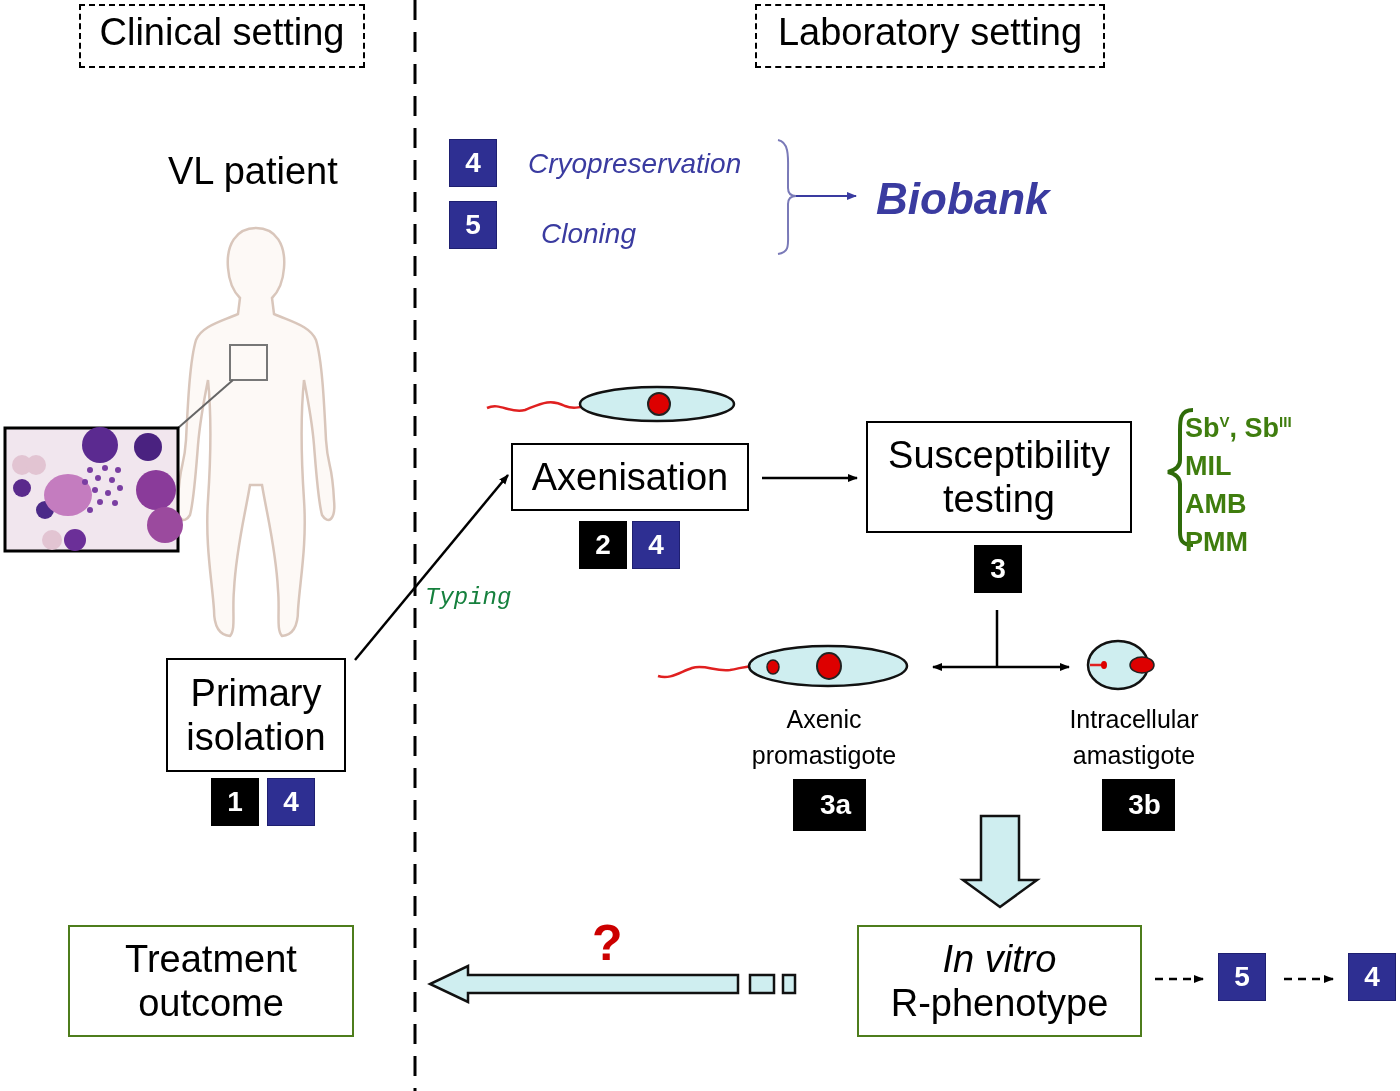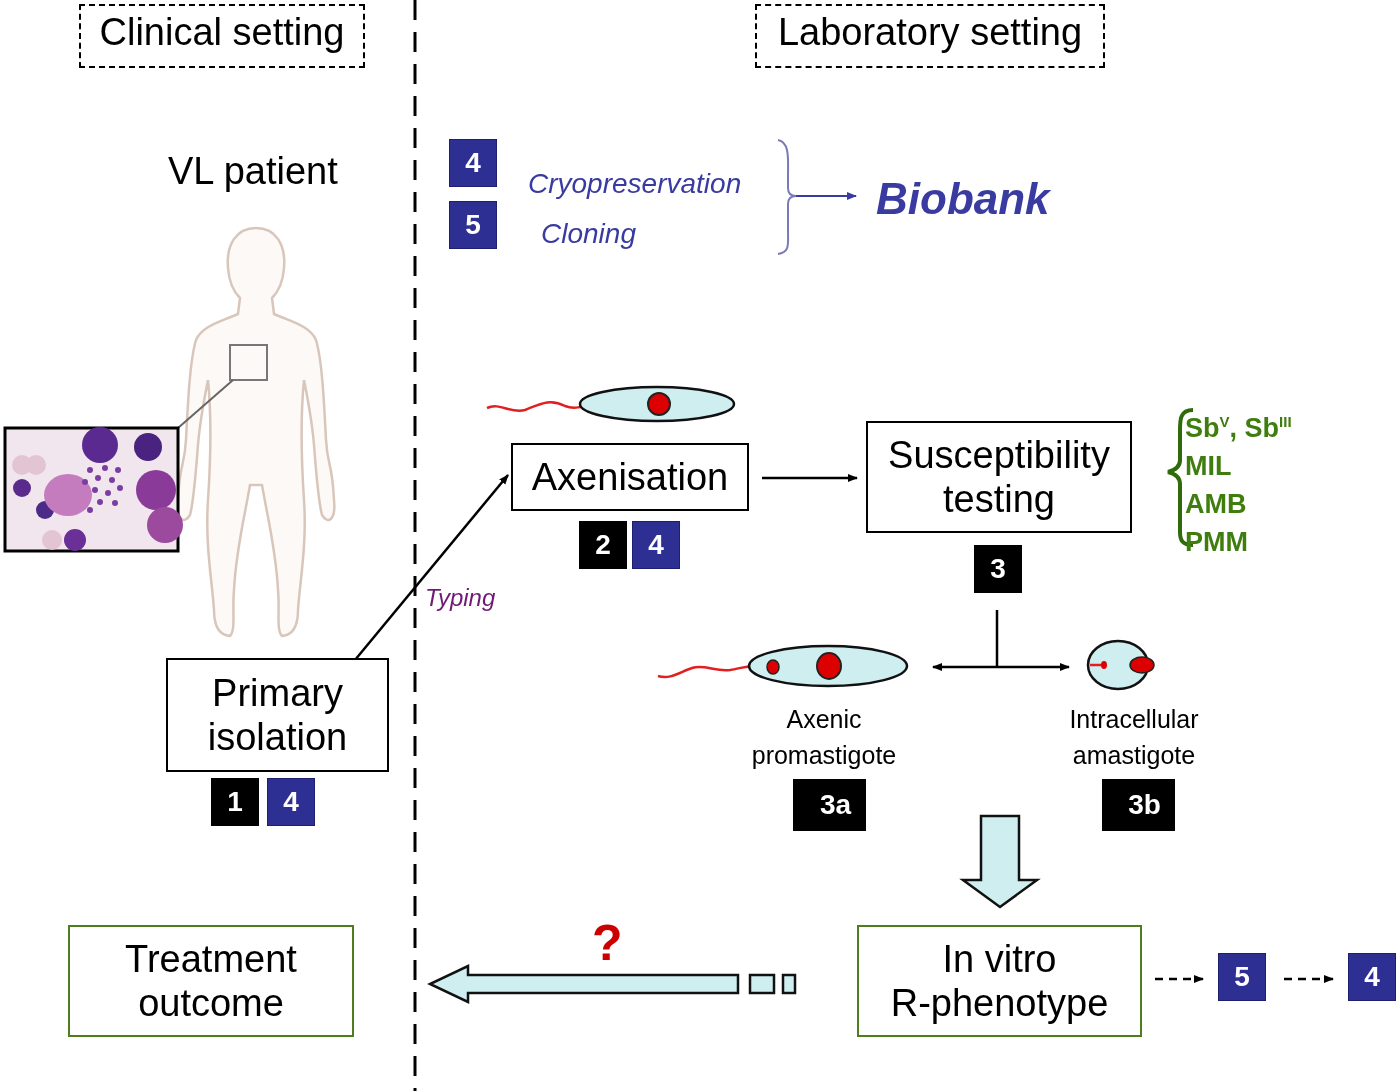--- a/index.html
+++ b/index.html
@@ -117,32 +117,32 @@
   <line x1="1155" y1="979" x2="1203" y2="979" stroke="#000" stroke-width="2.5" stroke-dasharray="8,6" marker-end="url(#arrowhead)"></line>
   <line x1="1284" y1="979" x2="1333" y2="979" stroke="#000" stroke-width="2.5" stroke-dasharray="8,6" marker-end="url(#arrowhead)"></line>
 </svg>
 
 <div class="dashed-title" style="left:79px; top:4px; width:286px; height:64px;">Clinical setting</div>
 <div class="dashed-title" style="left:755px; top:4px; width:350px; height:64px;">Laboratory setting</div>
 
 <div class="abs" style="left:168px; top:150px; font-size:38px;">VL patient</div>
 
 <div class="badge blue" style="left:449px; top:139px;">4</div>
-<div class="label-italic-blue" style="left:528px; top:148px;margin-top:20px;">Cryopreservation</div>
+<div class="label-italic-blue" style="left:528px; top:148px;">Cryopreservation</div>
 <div class="badge blue" style="left:449px; top:201px;">5</div>
 <div class="label-italic-blue" style="left:528px; top:218px;margin-left:13px;">Cloning</div>
 <div class="abs" style="left:876px; top:174px; font-size:44px; font-style:italic; font-weight:bold; color:#3a3ba0;">Biobank</div>
 
 <div class="box" style="left:511px; top:443px; width:238px; height:68px;">
   <span>Axenisation</span>
 </div>
 <div class="badge black" style="left:579px; top:521px;">2</div>
 <div class="badge blue" style="left:632px; top:521px;">4</div>
 
-<div class="abs" style="left:425px; top:584px; font-size:24px; font-style:italic; color:#701a75;">Typing</div>
+<div class="abs" style="left:425px; top:584px; font-size:24px; font-style:italic; color:#15803d;font-family:Liberation Mono, monospace;">Typing</div>
 
 <div class="box" style="left:866px; top:421px; width:266px; height:112px;">
   <span>Susceptibility</span>
   <span>testing</span>
 </div>
 <div class="badge black" style="left:974px; top:545px;">3</div>
 
 <div class="green-list" style="left:1185px; top:403px;">
   <div>
     <span>Sb</span><sup style="font-size:15px;">V</sup>,
@@ -158,32 +158,32 @@
   <div>promastigote</div>
 </div>
 <div class="badge black wide" style="left:793px; top:779px; height:52px;">3a</div>
 
 <div class="cell-label" style="left:1034px; top:701px; width:200px;">
   <div>Intracellular</div>
   <div>amastigote</div>
 </div>
 <div class="badge black wide" style="left:1102px; top:779px; height:52px;">3b</div>
 
-<div class="box" style="left:166px; top:658px; width:223px; height:114px;">
+<div class="box" style="left:166px; top:658px; width:180px; height:114px;">
   <span>Primary</span>
   <span>isolation</span>
 </div>
 <div class="badge black" style="left:211px; top:778px;">1</div>
 <div class="badge blue" style="left:267px; top:778px;">4</div>
 
 <div class="box green" style="left:68px; top:925px; width:286px; height:112px;">
   <span>Treatment</span>
   <span>outcome</span>
 </div>
 
 <div class="abs" style="left:592px; top:914px; font-size:50px; font-weight:bold; color:#cc0000;">?</div>
 
 <div class="box green" style="left:857px; top:925px; width:285px; height:112px;">
-  <span style="">In vitro</span>
+  <span style="font-style:italic;">In vitro</span>
   <span>R-phenotype</span>
 </div>
 <div class="badge blue" style="left:1218px; top:953px;">5</div>
 <div class="badge blue" style="left:1348px; top:953px;">4</div>
 
 </body></html>

